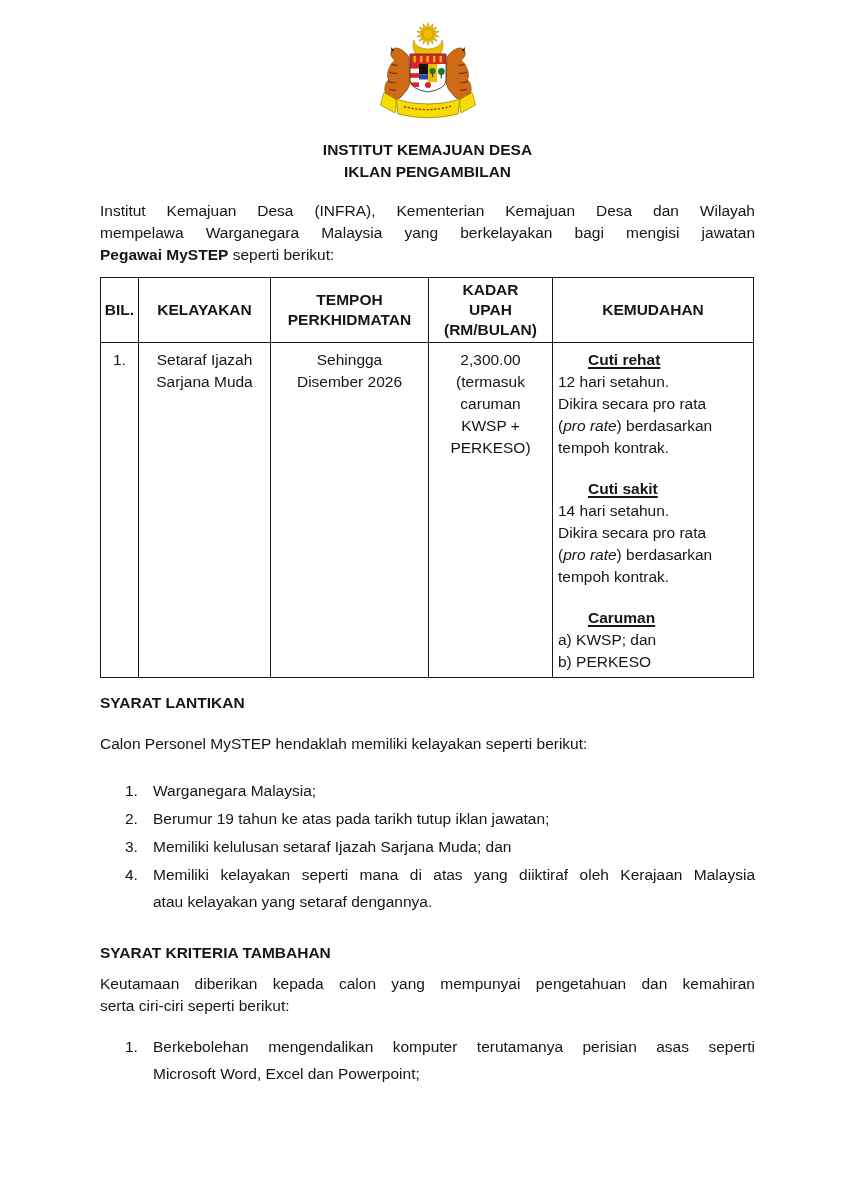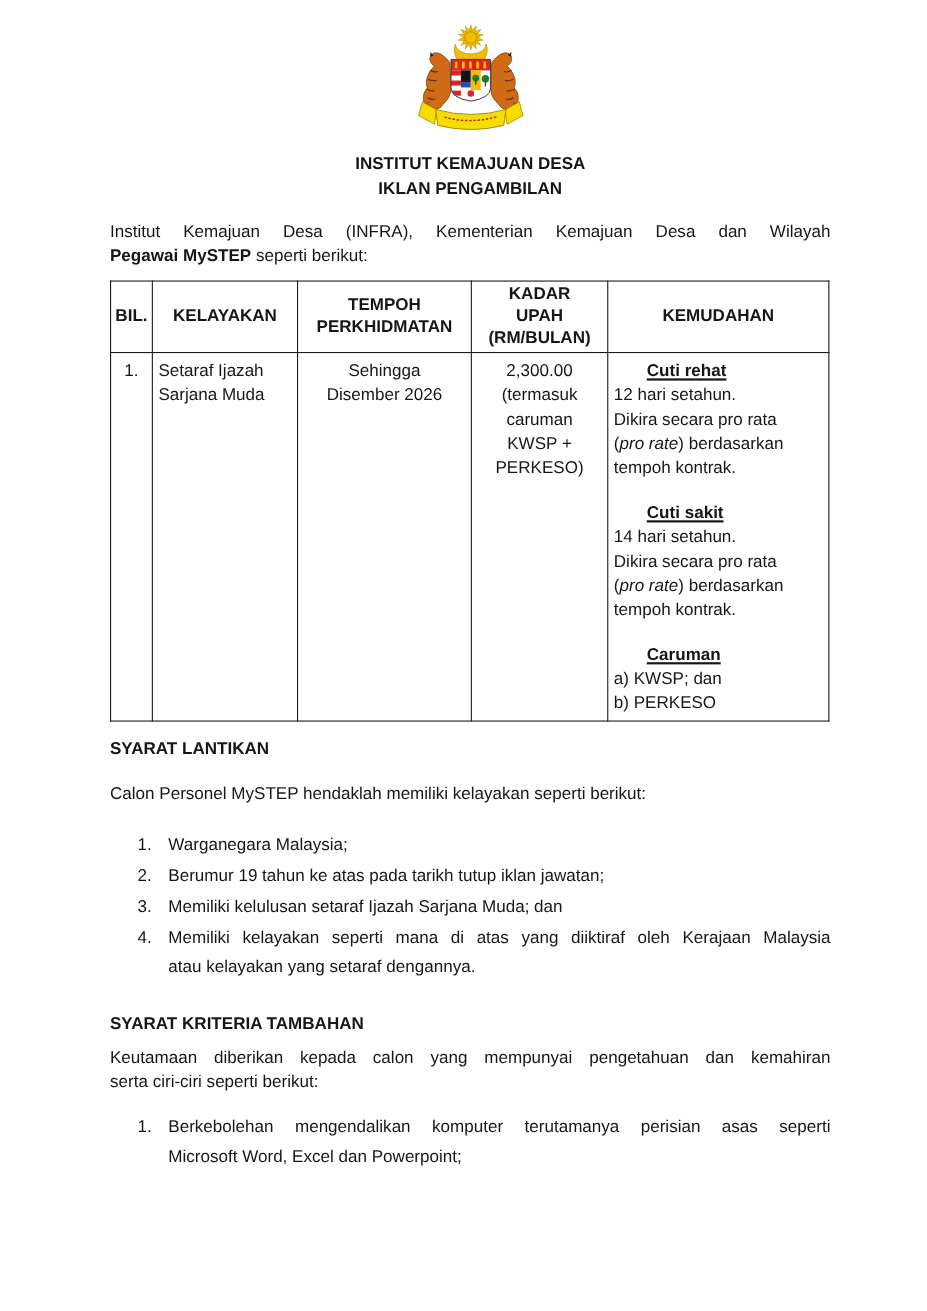--- a/index.html
+++ b/index.html
@@ -22,21 +22,21 @@
 
   .intro { margin-top:17px; line-height:22px; }
   .stretch { text-align:justify; text-align-last:justify; }
 
   table.jobs { border-collapse:collapse; table-layout:fixed; width:653px; margin-top:11px; }
   .jobs th, .jobs td { border:1.5px solid #1b1b1b; }
   .jobs th { font-weight:bold; text-align:center; vertical-align:middle; height:63px; line-height:20px; padding:2px; }
   .jobs td { vertical-align:top; line-height:22px; padding:6px 5px 4px 5px; }
   .w-bil{width:38px;} .w-kel{width:132px;} .w-tem{width:158px;} .w-kad{width:124px;} .w-kem{width:201px;}
   .td-bil { text-align:center; }
-  .td-kel { padding-left:9px; }
+  .td-kel { padding-left:9px;text-align:center; }
   .td-tem, .td-kad { text-align:center; }
   .td-kem { padding-left:9px; line-height:21px; height:323px; }
   .benefit { margin-bottom:19px; }
   .benefit.last { margin-bottom:0; }
   .bt { font-weight:bold; text-decoration:underline; text-decoration-thickness:1.5px; text-underline-offset:2px;margin-left:30px; }
 
   .h2 { margin-top:13px; font-weight:bold; text-decoration-thickness:2px; text-underline-offset:3px; line-height:24px; }
   .h2.second { margin-top:26px; }
   .bold-line { margin-top:18px; font-weight:normal; line-height:22px; }
   .kintro { margin-top:8px; line-height:22px; }
@@ -130,20 +130,21 @@
   <div class="org">
     <div>INSTITUT KEMAJUAN DESA</div>
   </div>
 
   <div class="doc-title">
     <div>IKLAN PENGAMBILAN</div>
   </div>
 
   <div class="intro">
     <div class="stretch">Institut Kemajuan Desa (INFRA), Kementerian Kemajuan Desa dan Wilayah</div>
+    <div class="stretch">mempelawa Warganegara Malaysia yang berkelayakan bagi mengisi jawatan</div>
     <div><strong>Pegawai MySTEP</strong><span> seperti berikut:</span></div>
   </div>
 
   <table class="jobs">
     <colgroup>
       <col class="w-bil">
         <col class="w-kel">
         <col class="w-tem">
         <col class="w-kad">
         <col class="w-kem">

